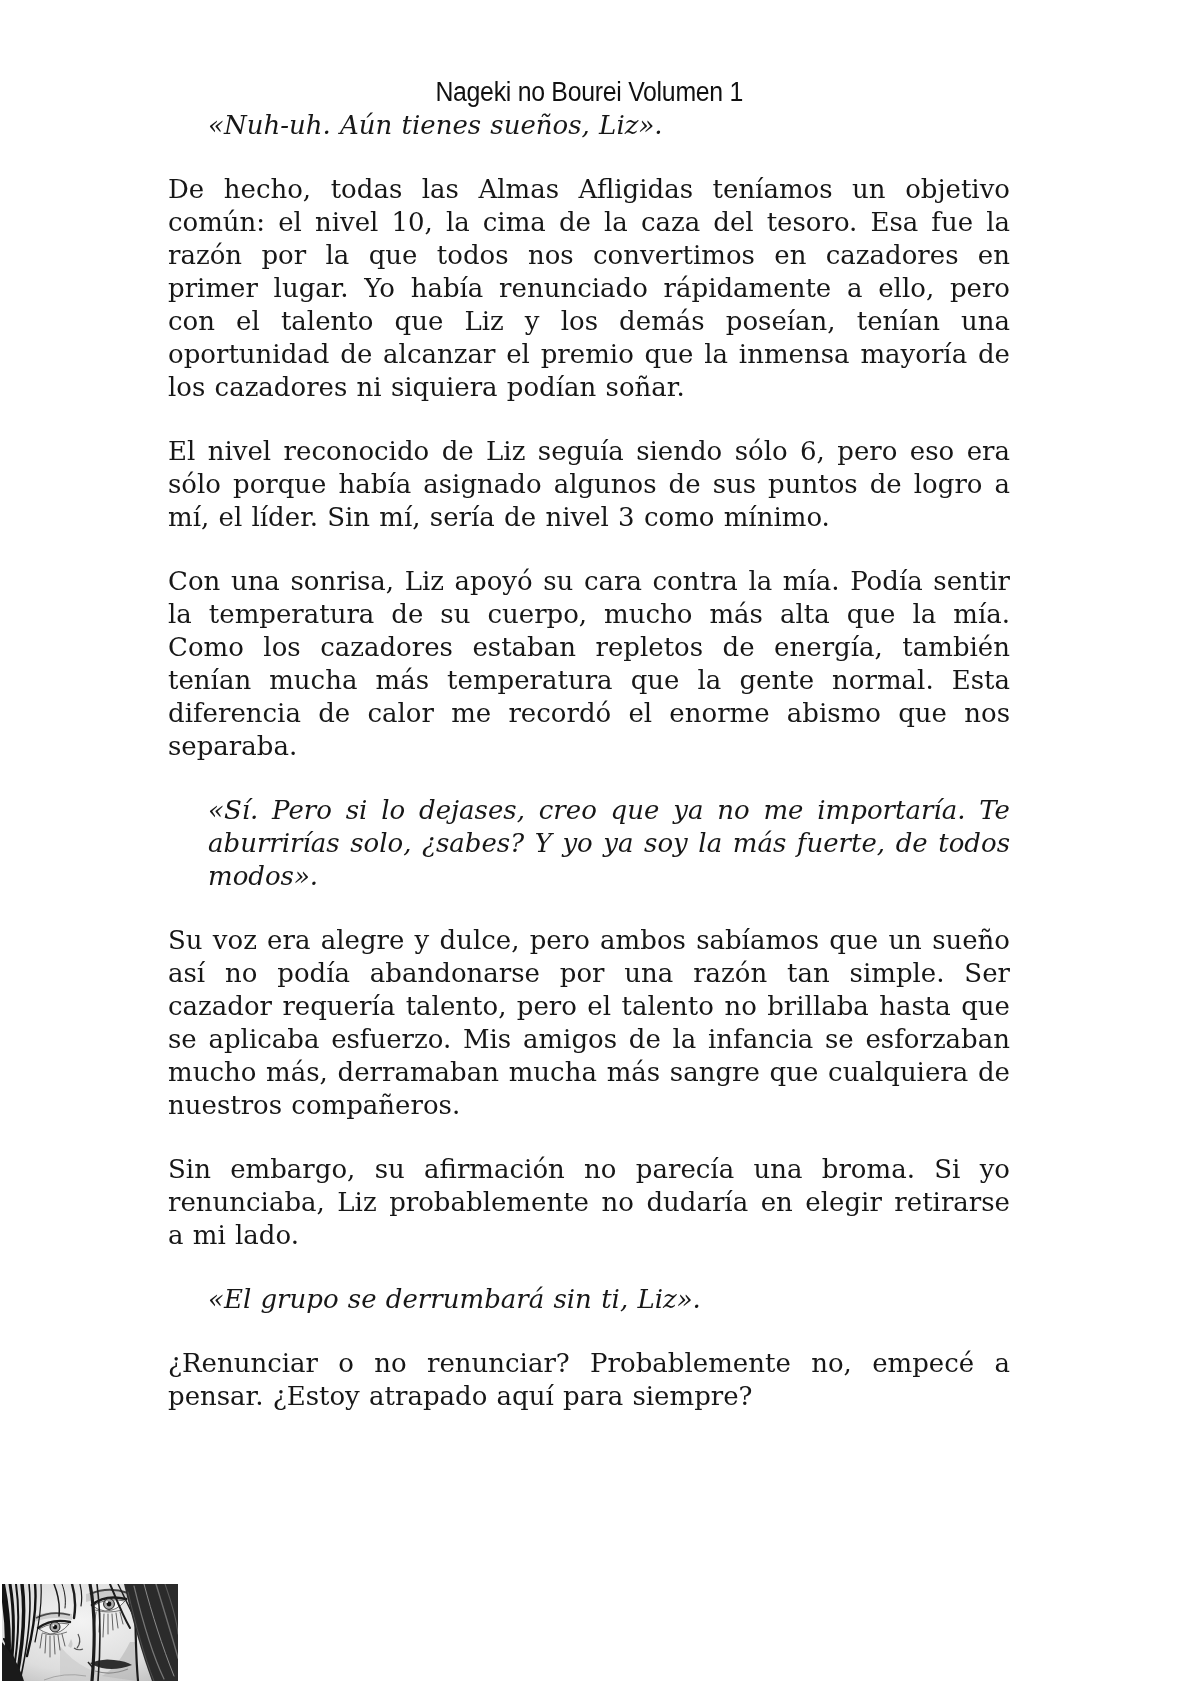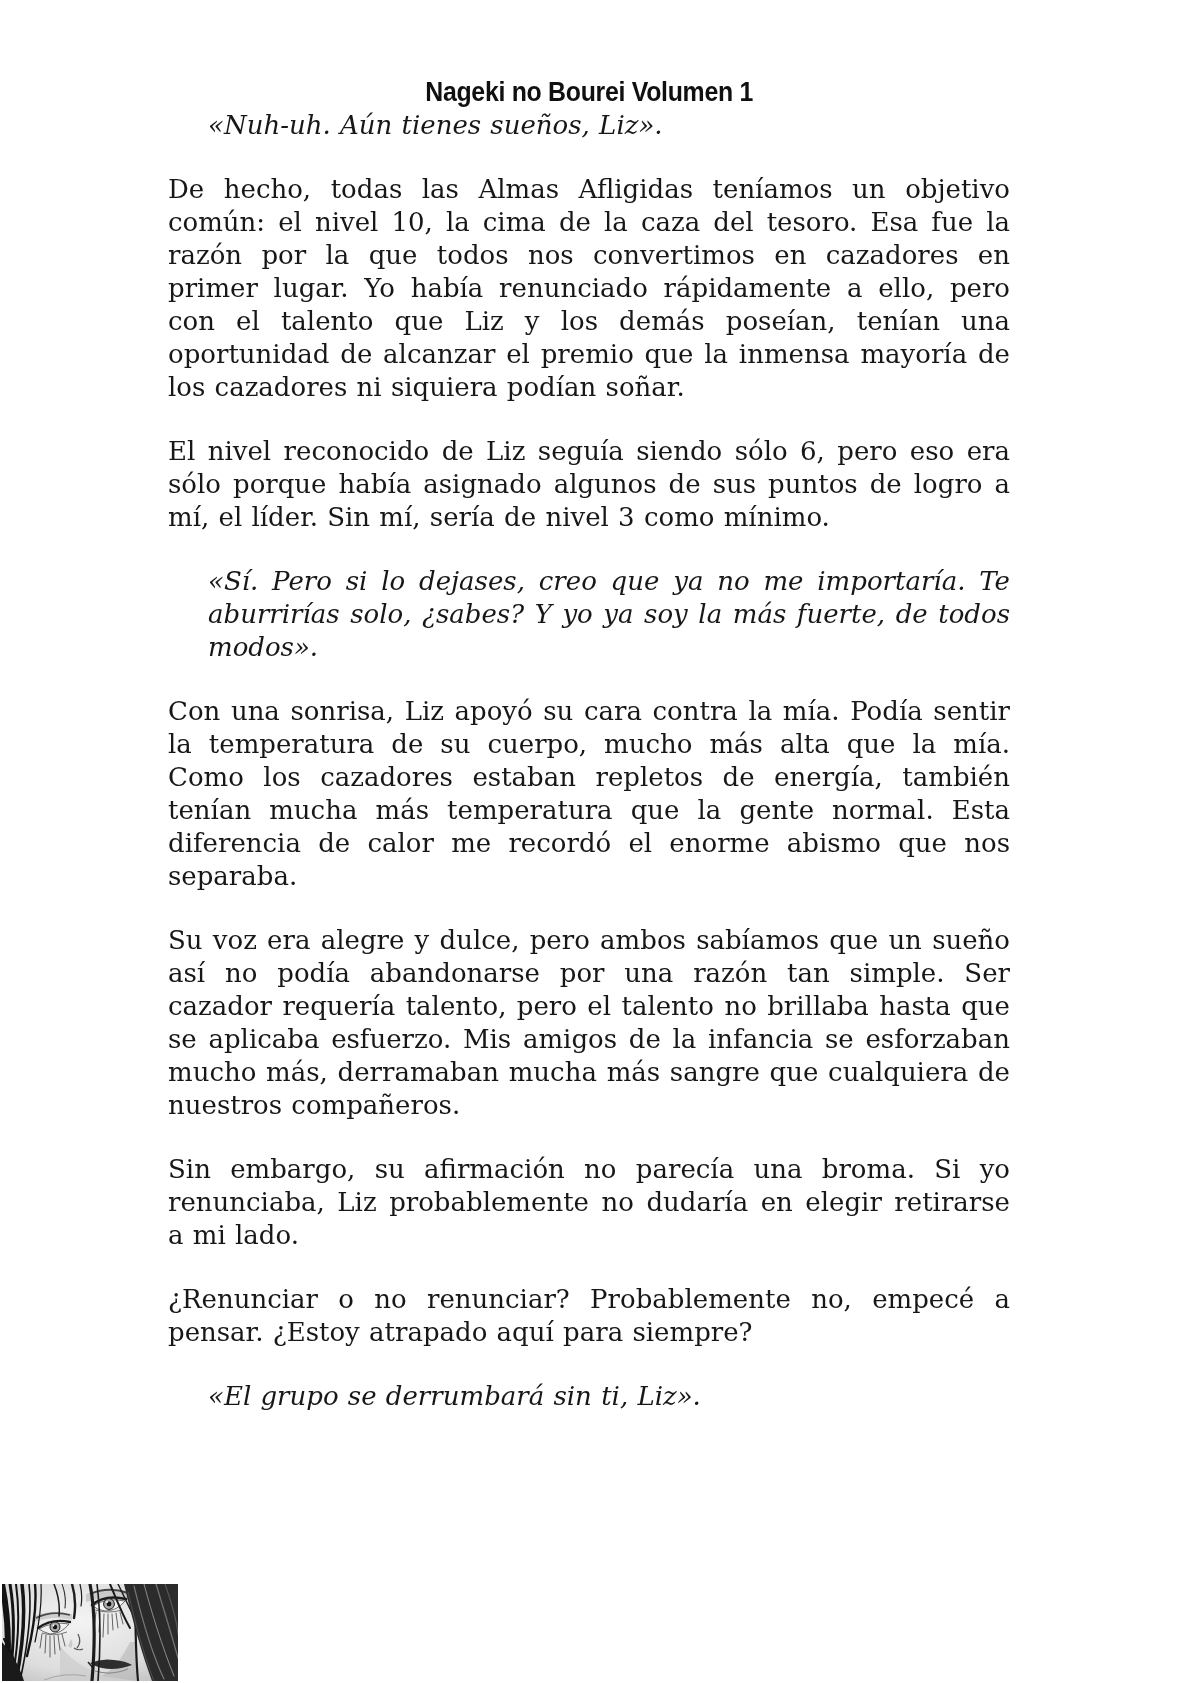--- a/index.html
+++ b/index.html
@@ -15,21 +15,21 @@
     position: absolute; inset: 0;
     box-sizing: border-box;
     padding: 76px 180px 0 168px;
   }
   .doc-header {
     text-align: center;
     font-family: "Liberation Sans", sans-serif;
     font-size: 27px;
     line-height: 33px;
     color: #101010;
-    font-weight: 700;
+    font-weight: 400;
   }
   .doc-header .hline { display: block; }
   .doc-header .condensed {
     display: inline-block;
     transform: scaleX(0.92);
     transform-origin: center;
     letter-spacing: -0.3px;
     white-space: nowrap;
   }
   p.body-par {
@@ -55,26 +55,26 @@
 
 <div class="page">
 
   <div class="doc-header">
     <span class="hline"><span class="condensed">Nageki no Bourei Volumen 1</span></span>
   </div>
 
   <p class="body-par italic first">«Nuh-uh. Aún tienes sueños, Liz».</p>
   <p class="body-par">De hecho, todas las Almas Afligidas teníamos un objetivo común: el nivel 10, la cima de la caza del tesoro. Esa fue la razón por la que todos nos convertimos en cazadores en primer lugar. Yo había renunciado rápidamente a ello, pero con el talento que Liz y los demás poseían, tenían una oportunidad de alcanzar el premio que la inmensa mayoría de los cazadores ni siquiera podían soñar.</p>
   <p class="body-par">El nivel reconocido de Liz seguía siendo sólo 6, pero eso era sólo porque había asignado algunos de sus puntos de logro a mí, el líder. Sin mí, sería de nivel 3 como mínimo.</p>
+  <p class="body-par">Con una sonrisa, Liz apoyó su cara contra la mía. Podía sentir la temperatura de su cuerpo, mucho más alta que la mía. Como los cazadores estaban repletos de energía, también tenían mucha más temperatura que la gente normal. Esta diferencia de calor me recordó el enorme abismo que nos separaba.</p>
   <p class="body-par italic">«Sí. Pero si lo dejases, creo que ya no me importaría. Te aburrirías solo, ¿sabes? Y yo ya soy la más fuerte, de todos modos».</p>
-  <p class="body-par">Con una sonrisa, Liz apoyó su cara contra la mía. Podía sentir la temperatura de su cuerpo, mucho más alta que la mía. Como los cazadores estaban repletos de energía, también tenían mucha más temperatura que la gente normal. Esta diferencia de calor me recordó el enorme abismo que nos separaba.</p>
   <p class="body-par">Su voz era alegre y dulce, pero ambos sabíamos que un sueño así no podía abandonarse por una razón tan simple. Ser cazador requería talento, pero el talento no brillaba hasta que se aplicaba esfuerzo. Mis amigos de la infancia se esforzaban mucho más, derramaban mucha más sangre que cualquiera de nuestros compañeros.</p>
   <p class="body-par">Sin embargo, su afirmación no parecía una broma. Si yo renunciaba, Liz probablemente no dudaría en elegir retirarse a mi lado.</p>
+  <p class="body-par italic">«El grupo se derrumbará sin ti, Liz».</p>
   <p class="body-par">¿Renunciar o no renunciar? Probablemente no, empecé a pensar. ¿Estoy atrapado aquí para siempre?</p>
-  <p class="body-par italic">«El grupo se derrumbará sin ti, Liz».</p>
 
 </div>
 
 <svg class="illustration" viewBox="0 0 176 97" xmlns="http://www.w3.org/2000/svg">
   <defs>
     <radialGradient id="faceg" cx="45%" cy="38%" r="80%">
       <stop offset="0" stop-color="#f3f3f3"></stop>
       <stop offset="0.65" stop-color="#dddddd"></stop>
       <stop offset="1" stop-color="#bcbcbc"></stop>
     </radialGradient>

